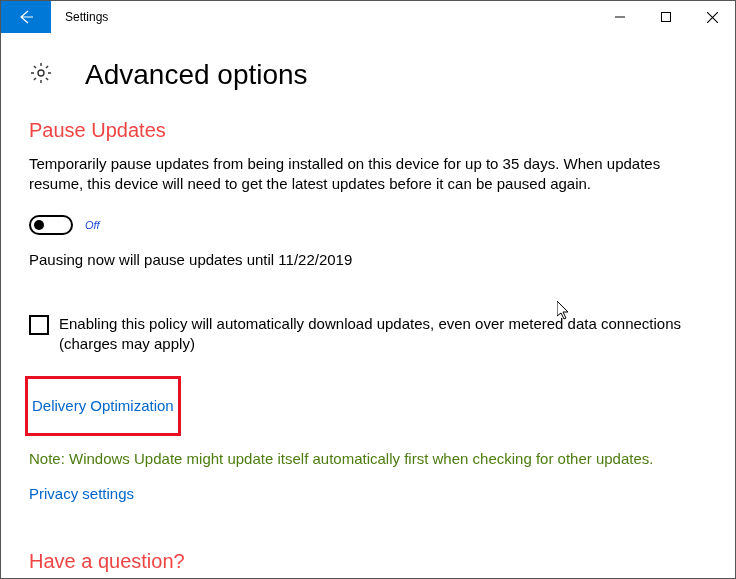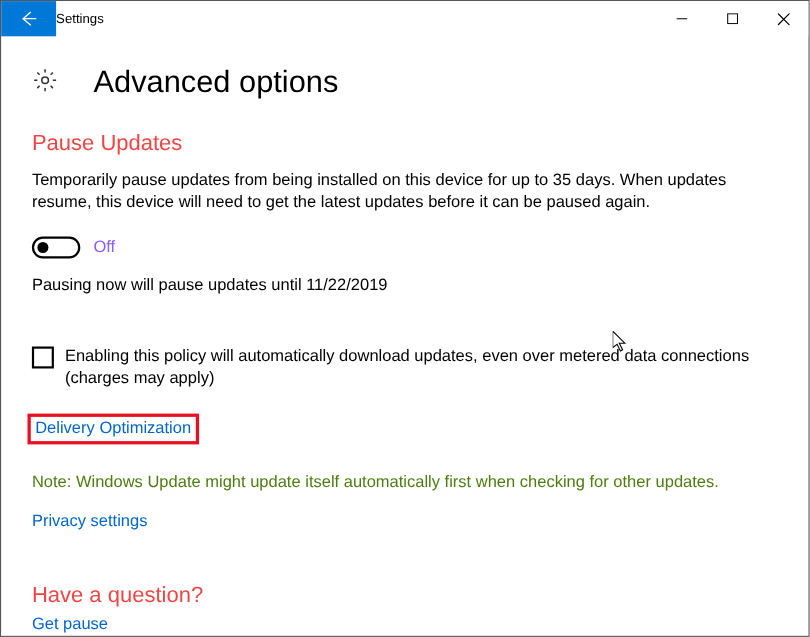--- a/index.html
+++ b/index.html
@@ -24,20 +24,21 @@
       display: flex;
       align-items: center;
       justify-content: center;
       cursor: pointer;
     }
     .back-btn svg { stroke: #fff; }
     .title-text {
       flex: 1;
       display: flex;
       align-items: center;
+      padding-left: 14px;
       font-size: 12px;
       color: #000;
     }
     .win-controls {
       display: flex;
       align-items: center;
     }
     .win-btn {
       width: 46px;
       height: 32px;
@@ -97,22 +98,23 @@
     .toggle .knob {
       width: 10px;
       height: 10px;
       background: #000;
       border-radius: 50%;
       position: absolute;
       left: 3px;
       top: 3px;
     }
     .toggle-label {
-      font-size: 15px;
-      color: #8b5cf6;
+      font-size: 11px;
+      color: #1d4ed8;
+      font-style: italic;
     }
     .status-text {
       font-size: 15px;
       color: #000;
       margin-bottom: 46px;
     }
     .checkbox-row {
       display: flex;
       align-items: flex-start;
       gap: 10px;
@@ -134,22 +136,22 @@
     .link {
       font-size: 15px;
       color: #0066cc;
       cursor: pointer;
       display: inline-block;
       margin-bottom: 14px;
     }
     .highlighted-link {
       display: inline-block;
       border: 3px solid #e81123;
-      padding: 2px 4px;
-      margin-bottom: 26px;
+      padding: 18px 4px;
+      margin-bottom: 14px;
       margin-left: -4px;
     }
     .highlighted-link .link { margin-bottom: 0; }
     .note-text {
       font-size: 15px;
       color: #4d7c0f;
       margin-bottom: 18px;
     }
     .cursor {
       position: absolute;

